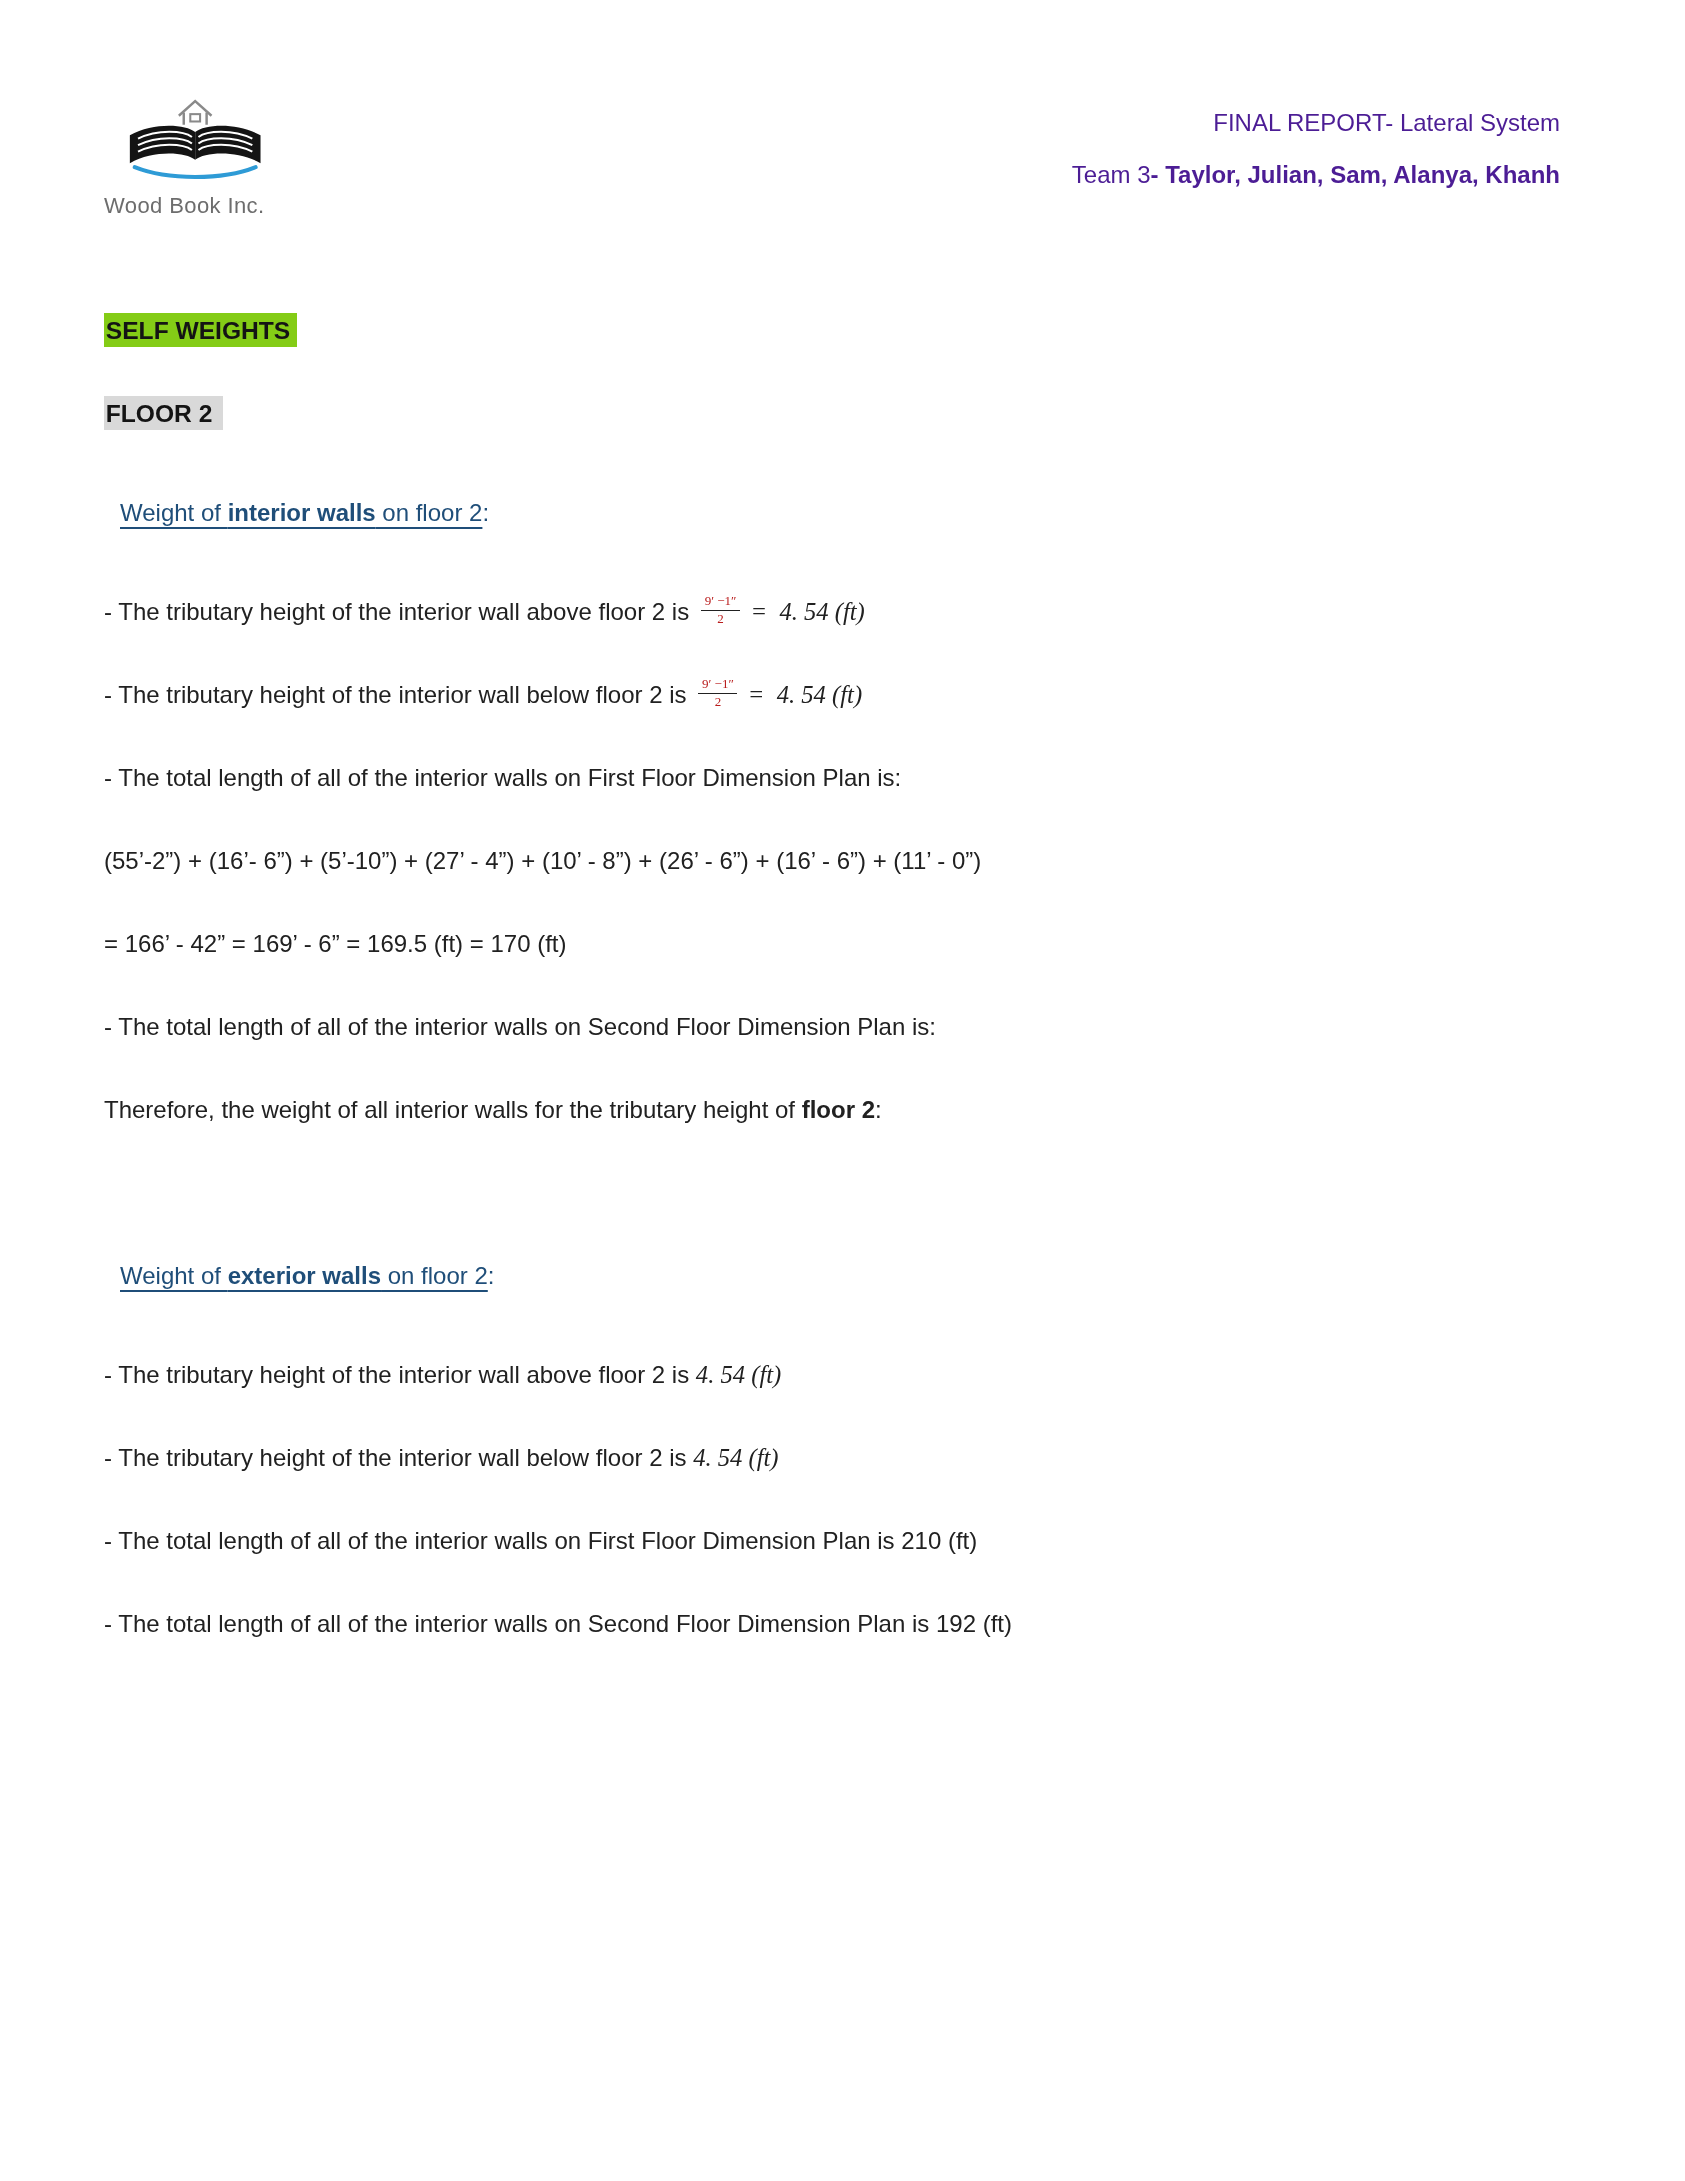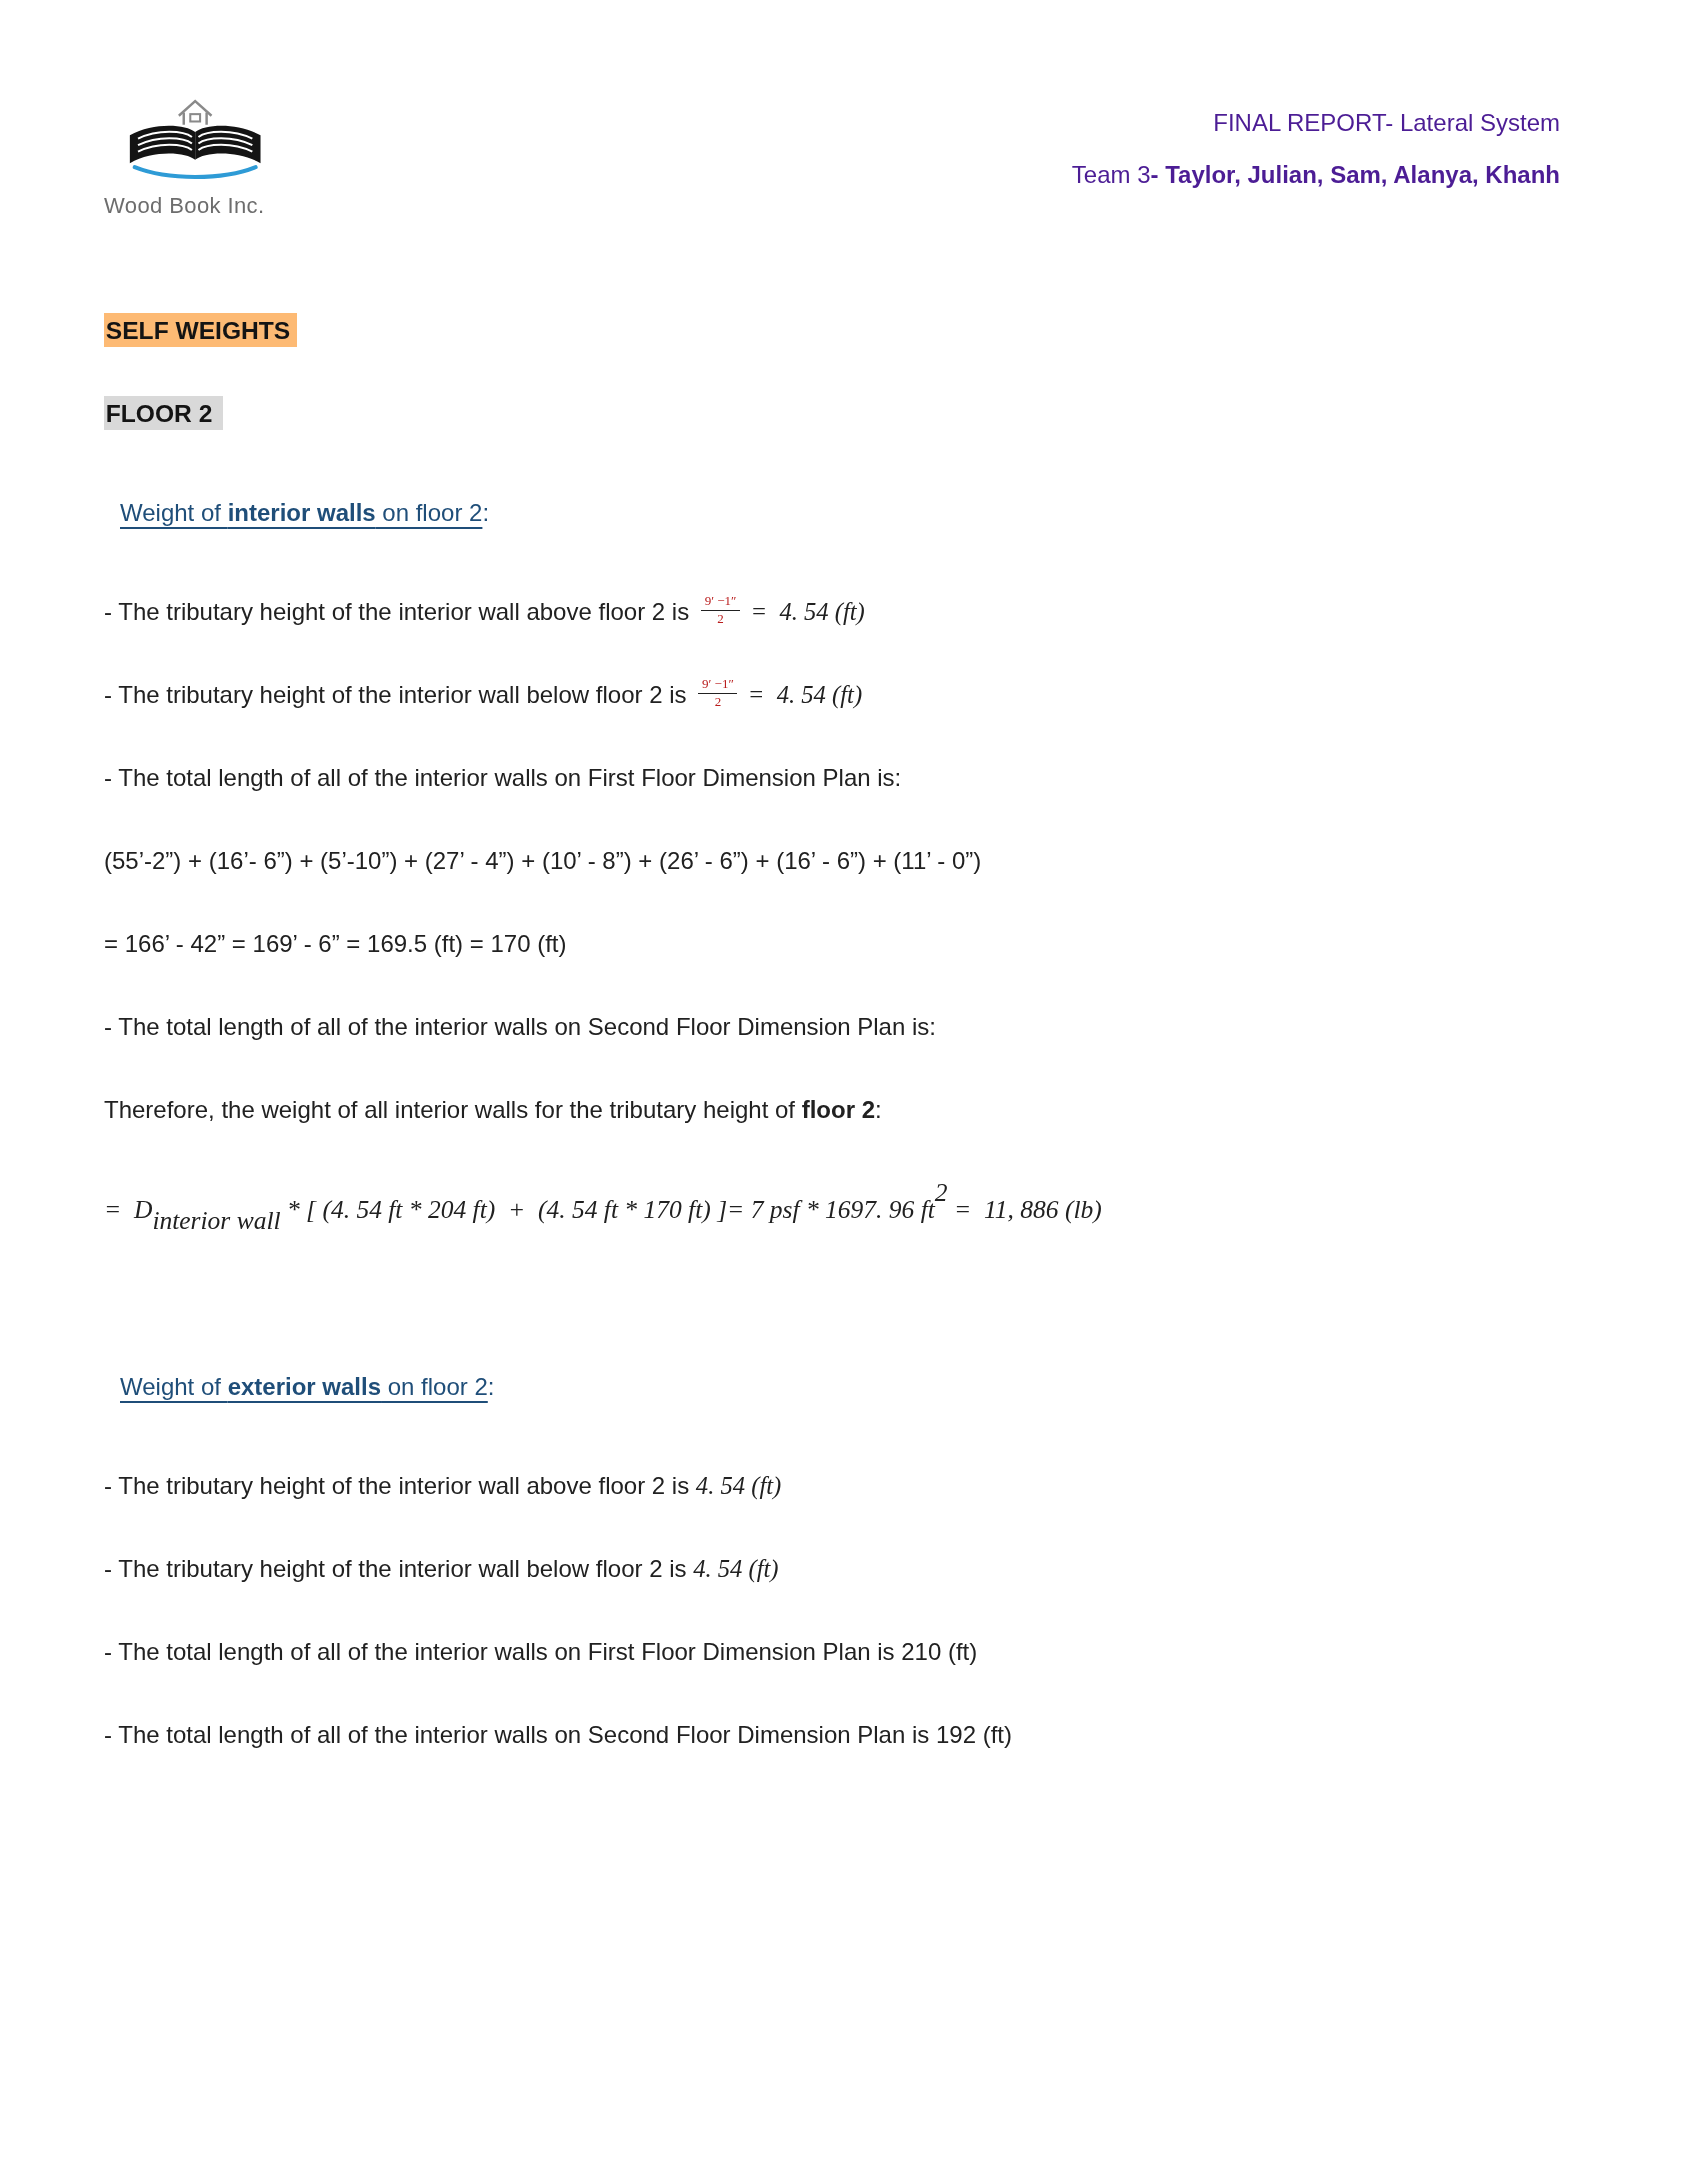--- a/index.html
+++ b/index.html
@@ -10,21 +10,21 @@
   header { display:flex; justify-content:space-between; align-items:flex-start; padding:88px 125px 0 104px; }
   .logo-block { width:202px; text-align:left; }
   .logo-text { font-size:22px; color:#6d6d6d; margin-top:3.5px; letter-spacing:0.4px; }
   .header-right { text-align:right; font-size:24px; line-height:52px; color:#4c1d95; padding-top:8.8px; }
   .b { font-weight:700; }
 
   
   main { padding:70px 114px 0 104px; }
   .para { font-size:24px; line-height:83px; margin:0; color:#212121; }
   .h-line { font-size:24.6px; line-height:83px; margin:0; font-weight:700; color:#141414; }
-  .hl-blue { background:#fdba74; padding:3.5px 7px 3.5px 1.8px; }
+  .hl-blue { background:#84cc16; padding:3.5px 7px 3.5px 1.8px; }
   .hl-gray { background:#d9d9d9; padding:3.5px 10.5px 3.5px 1.8px; }
 
   .sec-heading { font-size:24px; line-height:83px; margin:16px; color:#1f4e79; }
   .sec-heading .u { text-decoration:underline; text-underline-offset:6.1px; text-decoration-thickness:1.8px; }
   .sec-heading b { font-weight:700; }
   .gap-top { margin-top:83px; }
 
   
   .math { font-family:"Liberation Serif", serif; font-style:italic; font-size:24.6px; white-space:pre-wrap; }
   .math-line { white-space:pre-wrap; font-size:25.5px; }
@@ -78,21 +78,20 @@
 
     <p class="para">(55’-2”) + (16’- 6”) + (5’-10”) + (27’ - 4”) + (10’ - 8”) + (26’ - 6”) + (16’ - 6”) + (11’ - 0”)</p>
 
     <p class="para">= 166’ - 42” = 169’ - 6” = 169.5 (ft) = 170 (ft)</p>
 
     <p class="para">- The total length of all of the interior walls on Second Floor Dimension Plan is:</p>
 
 
     <p class="para"><span>Therefore, the weight of all interior walls for the tributary height of </span><b>floor 2</b><span>:</span></p>
 
-    <p class="para math-line"><span class="math">=  D</span><sub class="math">interior wall</sub><span class="math"> * [ (4. 54 ft * 204 ft)  +  (4. 54 ft * 170 ft) ]= 7 psf * 1697. 96 ft</span><sup class="math">2</sup><span class="math"> =  11, 886 (lb)</span></p>
 
     <p class="sec-heading gap-top"><span class="u"><span>Weight of </span><b>exterior walls</b><span> on floor 2</span></span><span>:</span></p>
 
     <p class="para"><span>- The tributary height of the interior wall above floor 2 is </span><span class="math">4. 54 (ft)</span></p>
 
     <p class="para"><span>- The tributary height of the interior wall below floor 2 is </span><span class="math">4. 54 (ft)</span></p>
 
     <p class="para">- The total length of all of the interior walls on First Floor Dimension Plan is 210 (ft)</p>
 
     <p class="para">- The total length of all of the interior walls on Second Floor Dimension Plan is 192 (ft)</p>

